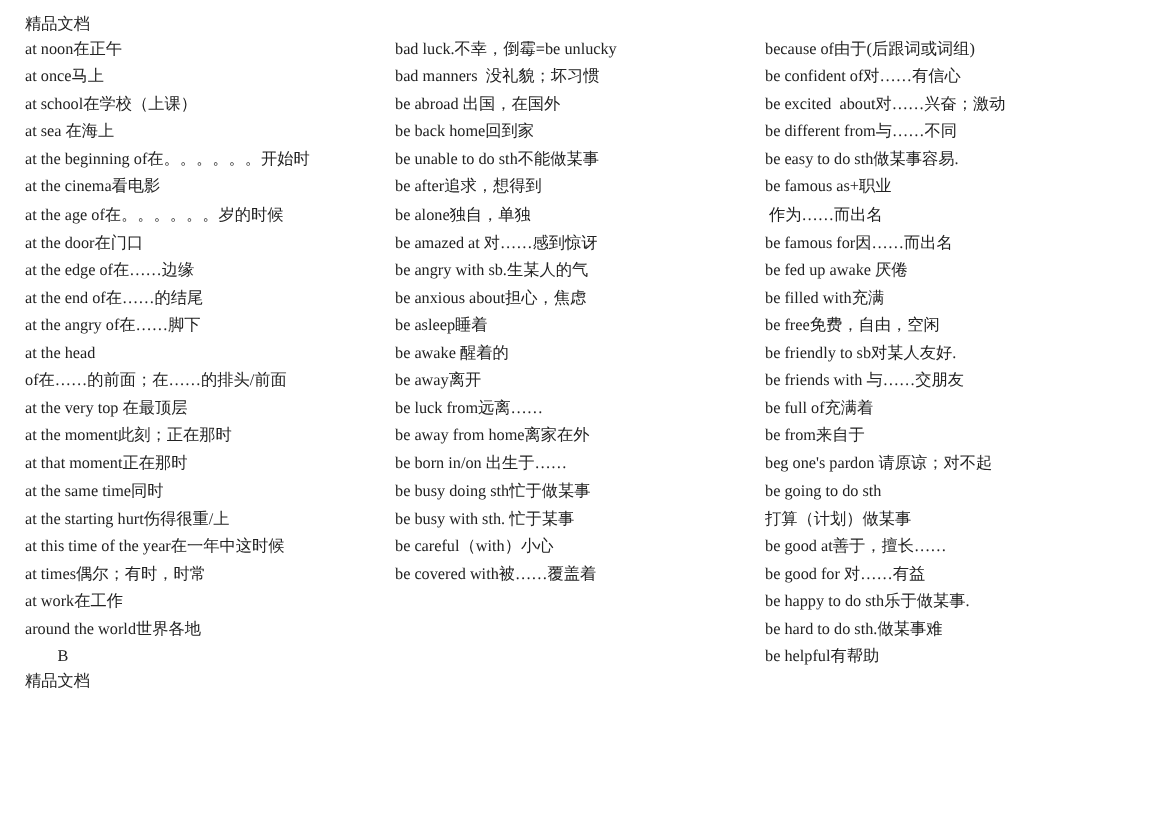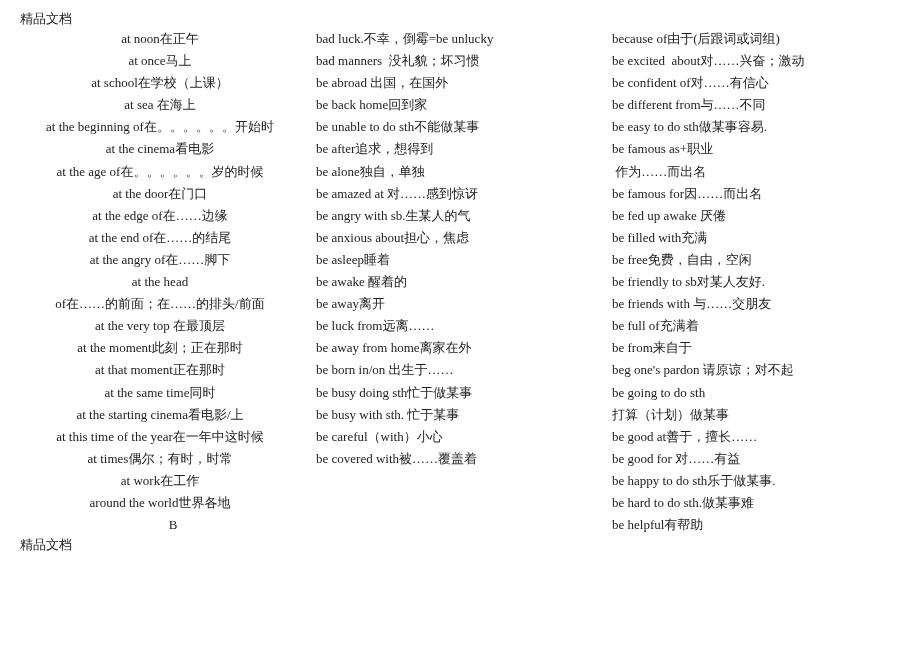--- a/index.html
+++ b/index.html
@@ -22,21 +22,20 @@
       width: 100%;
     }
     .column {
       flex: 1;
       padding: 0 8px;
       line-height: 1.7;
       font-size: 13px;
     }
     .column:first-child {
       padding-left: 0;
-      text-align: center;
     }
     .line {
       display: block;
       white-space: pre-wrap;
     }
   </style>
 </head>
 <body>
 
 <div>
@@ -55,21 +54,21 @@
       <span class="line">at the door在门口</span>
       <span class="line">at the edge of在……边缘</span>
       <span class="line">at the end of在……的结尾</span>
       <span class="line">at the angry of在……脚下</span>
       <span class="line">at the head</span>
       <span class="line">of在……的前面；在……的排头/前面</span>
       <span class="line">at the very top 在最顶层</span>
       <span class="line">at the moment此刻；正在那时</span>
       <span class="line">at that moment正在那时</span>
       <span class="line">at the same time同时</span>
-      <span class="line">at the starting cinema看电影/上</span>
+      <span class="line">at the starting hurt伤得很重/上</span>
       <span class="line">at this time of the year在一年中这时候</span>
       <span class="line">at times偶尔；有时，时常</span>
       <span class="line">at work在工作</span>
       <span class="line">around the world世界各地</span>
       <span class="line">        B</span>
     </div>
     <div class="column">
       <span class="line">bad luck.不幸，倒霉=be unlucky</span>
       <span class="line">bad manners  没礼貌；坏习惯</span>
       <span class="line">be abroad 出国，在国外</span>
@@ -86,22 +85,22 @@
       <span class="line">be luck from远离……</span>
       <span class="line">be away from home离家在外</span>
       <span class="line">be born in/on 出生于……</span>
       <span class="line">be busy doing sth忙于做某事</span>
       <span class="line">be busy with sth. 忙于某事</span>
       <span class="line">be careful（with）小心</span>
       <span class="line">be covered with被……覆盖着</span>
     </div>
     <div class="column">
       <span class="line">because of由于(后跟词或词组)</span>
+      <span class="line">be confident of对……有信心</span>
       <span class="line">be excited  about对……兴奋；激动</span>
-      <span class="line">be confident of对……有信心</span>
       <span class="line">be different from与……不同</span>
       <span class="line">be easy to do sth做某事容易.</span>
       <span class="line">be famous as+职业</span>
       <span class="line"> 作为……而出名</span>
       <span class="line">be famous for因……而出名</span>
       <span class="line">be fed up awake 厌倦</span>
       <span class="line">be filled with充满</span>
       <span class="line">be free免费，自由，空闲</span>
       <span class="line">be friendly to sb对某人友好.</span>
       <span class="line">be friends with 与……交朋友</span>

